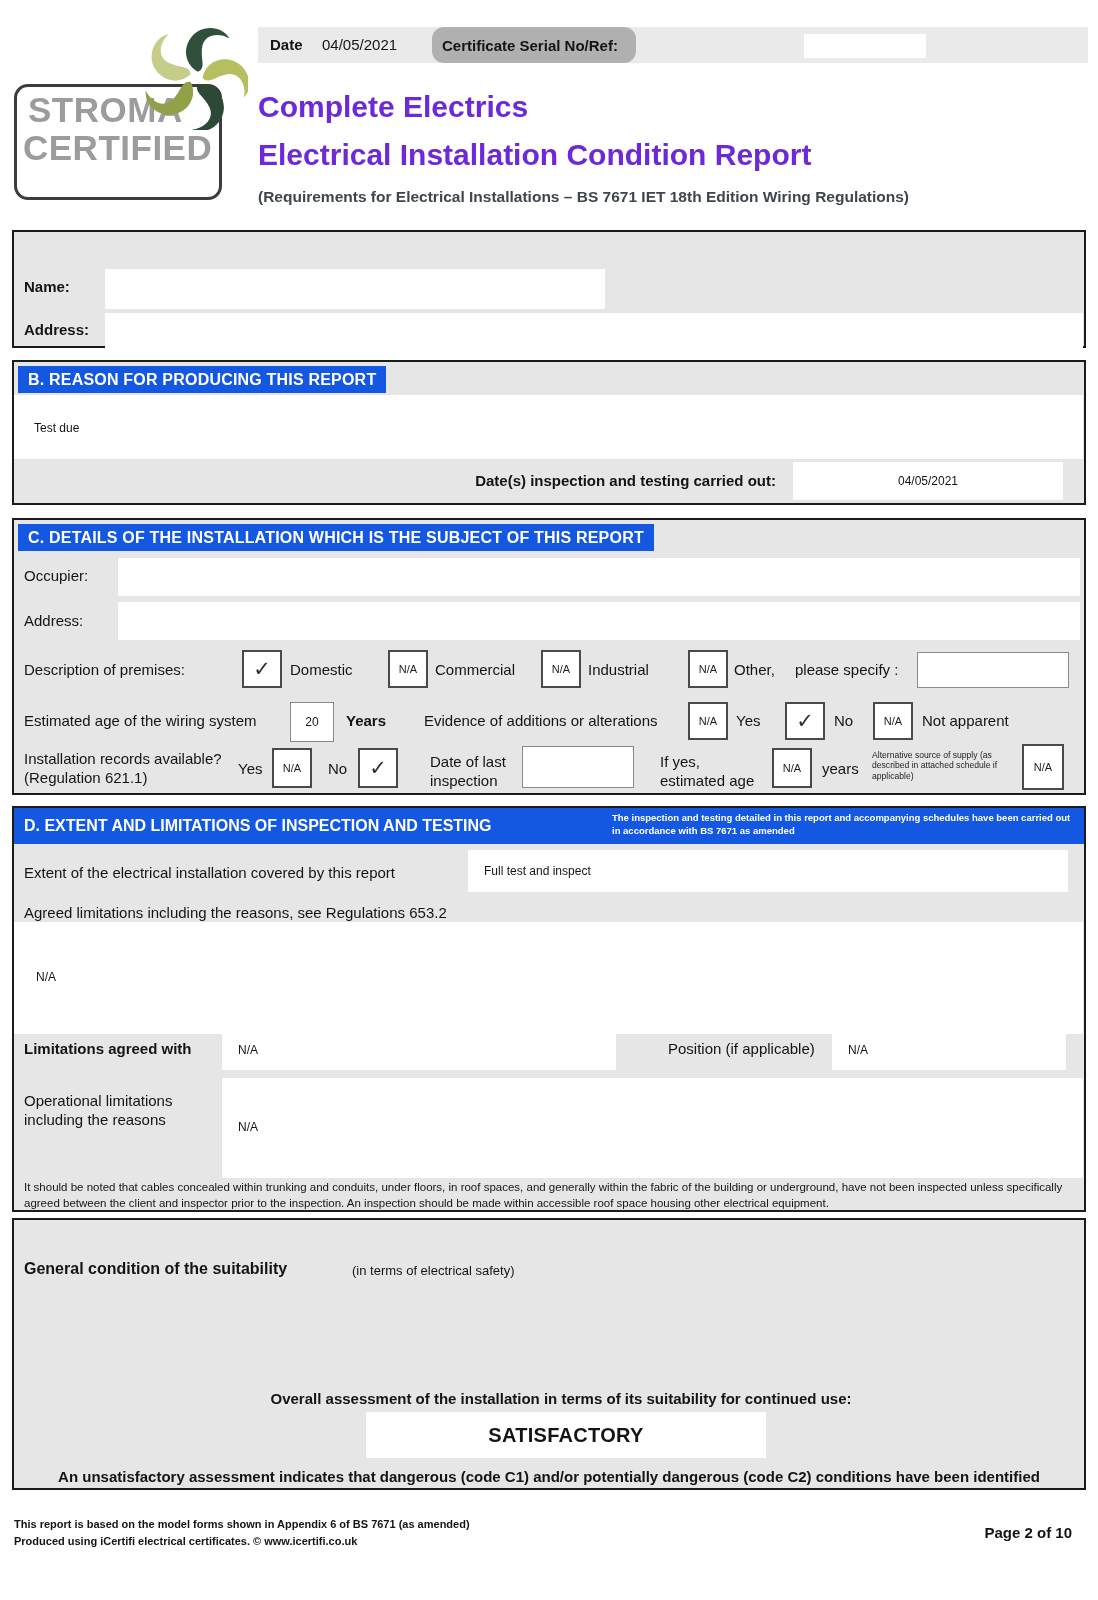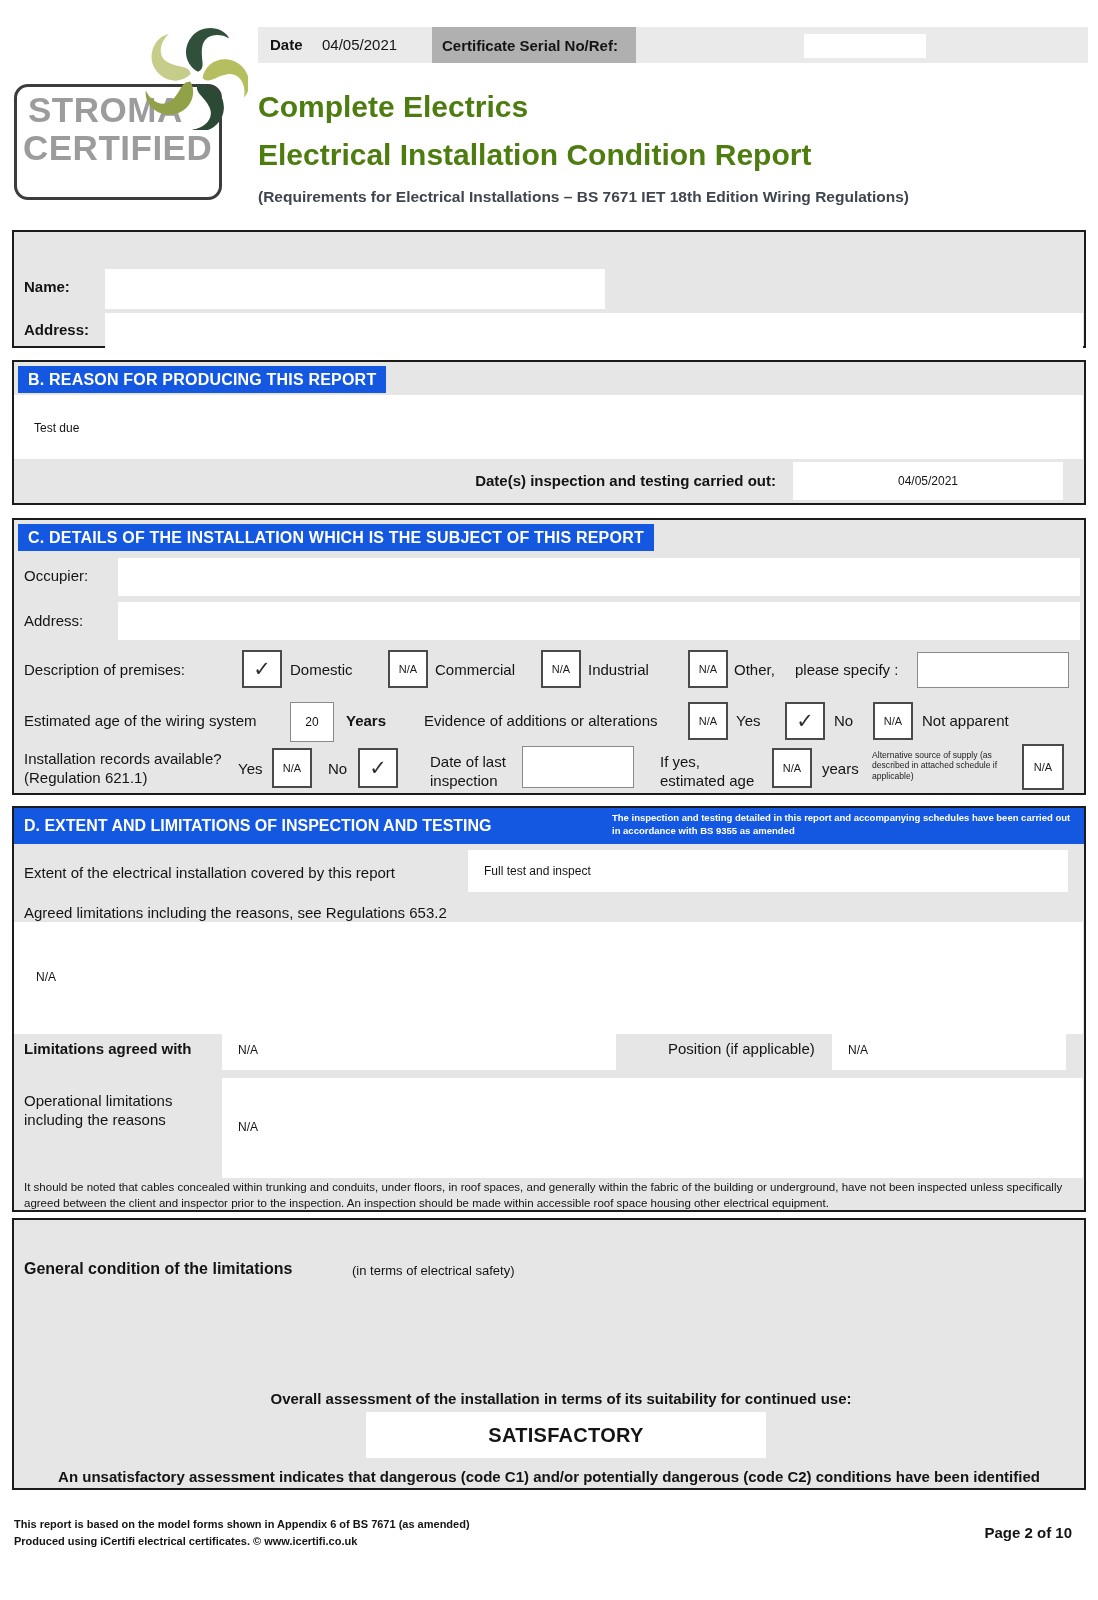--- a/index.html
+++ b/index.html
@@ -16,22 +16,22 @@
   .wb{position:absolute;background:#ffffff;box-sizing:border-box;}
   .wb.brd{border:1.5px solid #8a8a8a;}
   .wb.val{display:flex;align-items:center;padding-left:16px;font-size:12px;}
   .wb.ctr{display:flex;align-items:center;justify-content:center;font-size:12px;}
   .chk{position:absolute;width:40px;height:38px;background:#ffffff;border:2px solid #4a4a4a;
        box-sizing:border-box;display:flex;align-items:center;justify-content:center;
        font-size:11px;color:#1d1d1d;}
   .chk.on{font-size:21px;color:#2e2e2e;}
   .strip{position:absolute;left:258px;top:27px;width:830px;height:36px;background:#eaeaea;}
   .serialbox{position:absolute;left:174px;top:0;width:204px;height:36px;background:#b0b0b0;
-             display:flex;align-items:center;padding-left:10px;box-sizing:border-box;}
-  .bigblue{color:#4d7c0f;font-weight:700;font-size:30px;white-space:nowrap;}
+             display:flex;align-items:center;padding-left:10px;box-sizing:border-box;border-radius:12px;}
+  .bigblue{color:#6d28d9;font-weight:700;font-size:30px;white-space:nowrap;}
   .subgrey{color:#3f454e;font-weight:700;font-size:15.5px;white-space:nowrap;}
   .logo-rect{position:absolute;left:2px;top:58px;width:208px;height:116px;background:#fff;
              border:3px solid #3c3c3c;border-radius:14px;box-sizing:border-box;}
   .logo-word{position:absolute;font-weight:700;font-size:35px;color:#9c9c9c;letter-spacing:.5px;}
   .tiny{font-size:8.6px;line-height:1.2;color:#1d1d1d;}
   .note{font-size:11.5px;line-height:1.35;}
   .dbar{position:absolute;left:0;right:0;top:0;height:36px;background:#1457e0;color:#fff;}
   .ctrtext{text-align:center;font-weight:700;font-size:15px;}
 </style>
 </head>
@@ -128,21 +128,21 @@
     <div class="abs t15" style="left:646px;top:252px;">estimated age</div>
     <div class="chk" style="left:758px;top:228px;height:40px;">N/A</div>
     <div class="abs t15" style="left:808px;top:240px;">years</div>
     <div class="abs tiny" style="left:858px;top:230px;width:142px;">Alternative source of supply (as described in attached schedule if applicable)</div>
     <div class="chk" style="left:1008px;top:224px;width:42px;height:46px;">N/A</div>
   </div>
 
   <div class="sec" style="left:12px;top:806px;width:1074px;height:406px;">
     <div class="dbar">
       <div class="abs b" style="left:10px;top:0;font-size:16px;line-height:36px;">D. EXTENT AND LIMITATIONS OF INSPECTION AND TESTING</div>
-      <div class="abs b" style="left:598px;top:4px;width:466px;font-size:9.5px;line-height:1.35;">The inspection and testing detailed in this report and accompanying schedules have been carried out in accordance with BS 9355 as amended</div>
+      <div class="abs b" style="left:598px;top:4px;width:466px;font-size:9.5px;line-height:1.35;">The inspection and testing detailed in this report and accompanying schedules have been carried out in accordance with BS 7671 as amended</div>
     </div>
     <div class="abs t15" style="left:10px;top:56px;">Extent of the electrical installation covered by this report</div>
     <div class="wb val" style="left:454px;top:42px;width:600px;height:42px;">Full test and inspect</div>
 
     <div class="abs t15" style="left:10px;top:96px;">Agreed limitations including the reasons, see Regulations 653.2</div>
     <div class="wb" style="left:0;top:114px;width:1069px;height:112px;">
       <div class="abs v12" style="left:22px;top:48px;">N/A</div>
     </div>
 
     <div class="abs t15 b" style="left:10px;top:232px;">Limitations agreed with</div>
@@ -153,21 +153,21 @@
     <div class="abs t15" style="left:10px;top:284px;">Operational limitations</div>
     <div class="abs t15" style="left:10px;top:303px;">including the reasons</div>
     <div class="wb" style="left:208px;top:270px;width:861px;height:100px;">
       <div class="abs v12" style="left:16px;top:42px;">N/A</div>
     </div>
 
     <div class="abs note" style="left:10px;right:10px;top:372px;">It should be noted that cables concealed within trunking and conduits, under floors, in roof spaces, and generally within the fabric of the building or underground, have not been inspected unless specifically agreed between the client and inspector prior to the inspection. An inspection should be made within accessible roof space housing other electrical equipment.</div>
   </div>
 
   <div class="sec" style="left:12px;top:1218px;width:1074px;height:272px;">
-    <div class="abs b" style="left:10px;top:40px;font-size:16px;">General condition of the limitations</div>
+    <div class="abs b" style="left:10px;top:40px;font-size:16px;">General condition of the suitability</div>
     <div class="abs t13" style="left:338px;top:43px;">(in terms of electrical safety)</div>
     <div class="abs ctrtext" style="left:0;right:0;top:170px;padding-left:24px;">Overall assessment of the installation in terms of its suitability for continued use:</div>
     <div class="wb" style="left:352px;top:192px;width:400px;height:46px;display:flex;align-items:center;justify-content:center;font-weight:700;font-size:20px;letter-spacing:.3px;">SATISFACTORY</div>
     <div class="abs ctrtext" style="left:8px;right:8px;top:248px;">An unsatisfactory assessment indicates that dangerous (code C1) and/or potentially dangerous (code C2) conditions have been identified</div>
   </div>
 
   <div class="abs b" style="left:14px;top:1518px;font-size:11px;">This report is based on the model forms shown in Appendix 6 of BS 7671 (as amended)</div>
   <div class="abs b" style="left:14px;top:1535px;font-size:11px;">Produced using iCertifi electrical certificates.  © www.icertifi.co.uk</div>
   <div class="abs b" style="right:26px;top:1524px;font-size:15px;">Page 2  of 10</div>
 

